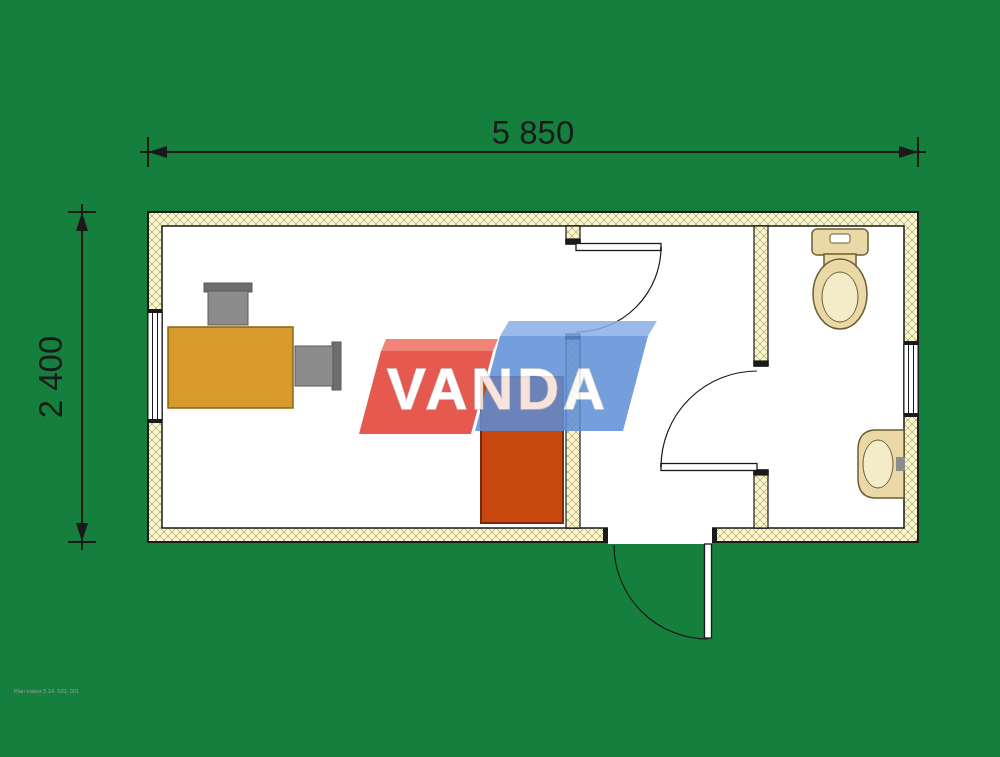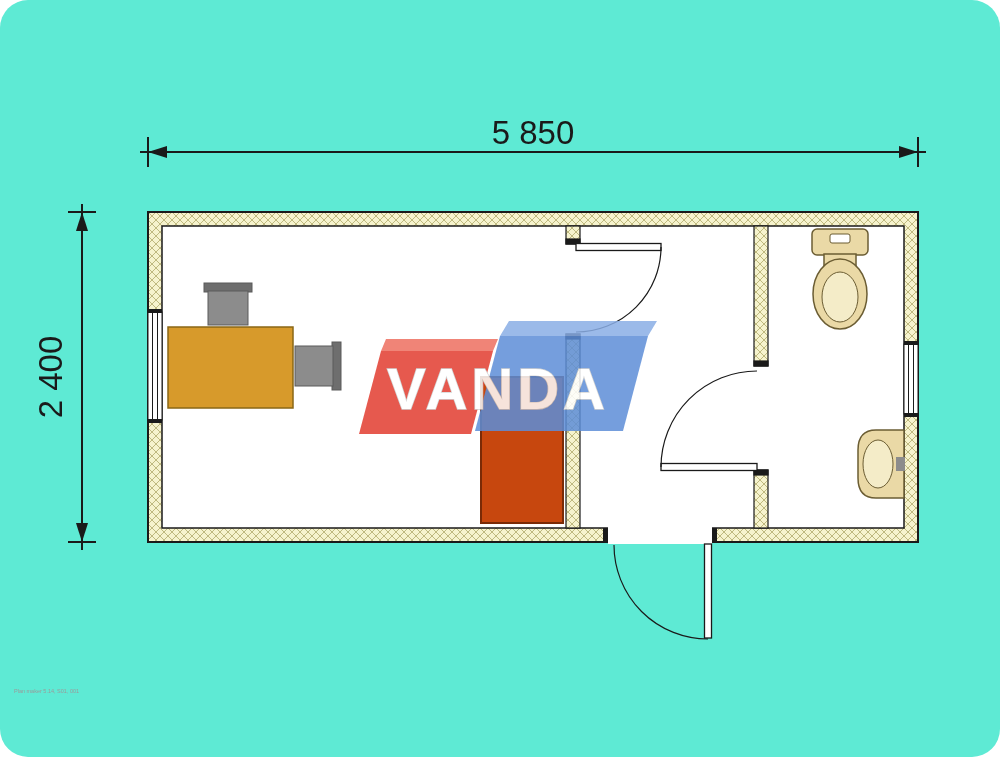--- a/index.html
+++ b/index.html
@@ -1,18 +1,18 @@
 <!DOCTYPE html>
 <html><head>
 <meta charset="utf-8">
 <style>
   html,body{margin:0;padding:0;background:#ffffff;}
   .canvas{
-    position:relative;width:1000px;height:757px;background:#5eead4;
-    overflow:hidden;font-family:"Liberation Sans",sans-serif;border-radius:28px;
+    position:relative;width:1000px;height:757px;background:#15803d;
+    overflow:hidden;font-family:"Liberation Sans",sans-serif;
   }
   svg text{font-family:"Liberation Sans",sans-serif;}
 </style>
 </head>
 <body>
 
 <div class="canvas">
 <svg width="1000" height="757" viewBox="0 0 1000 757" xmlns="http://www.w3.org/2000/svg">
 
   <defs>

